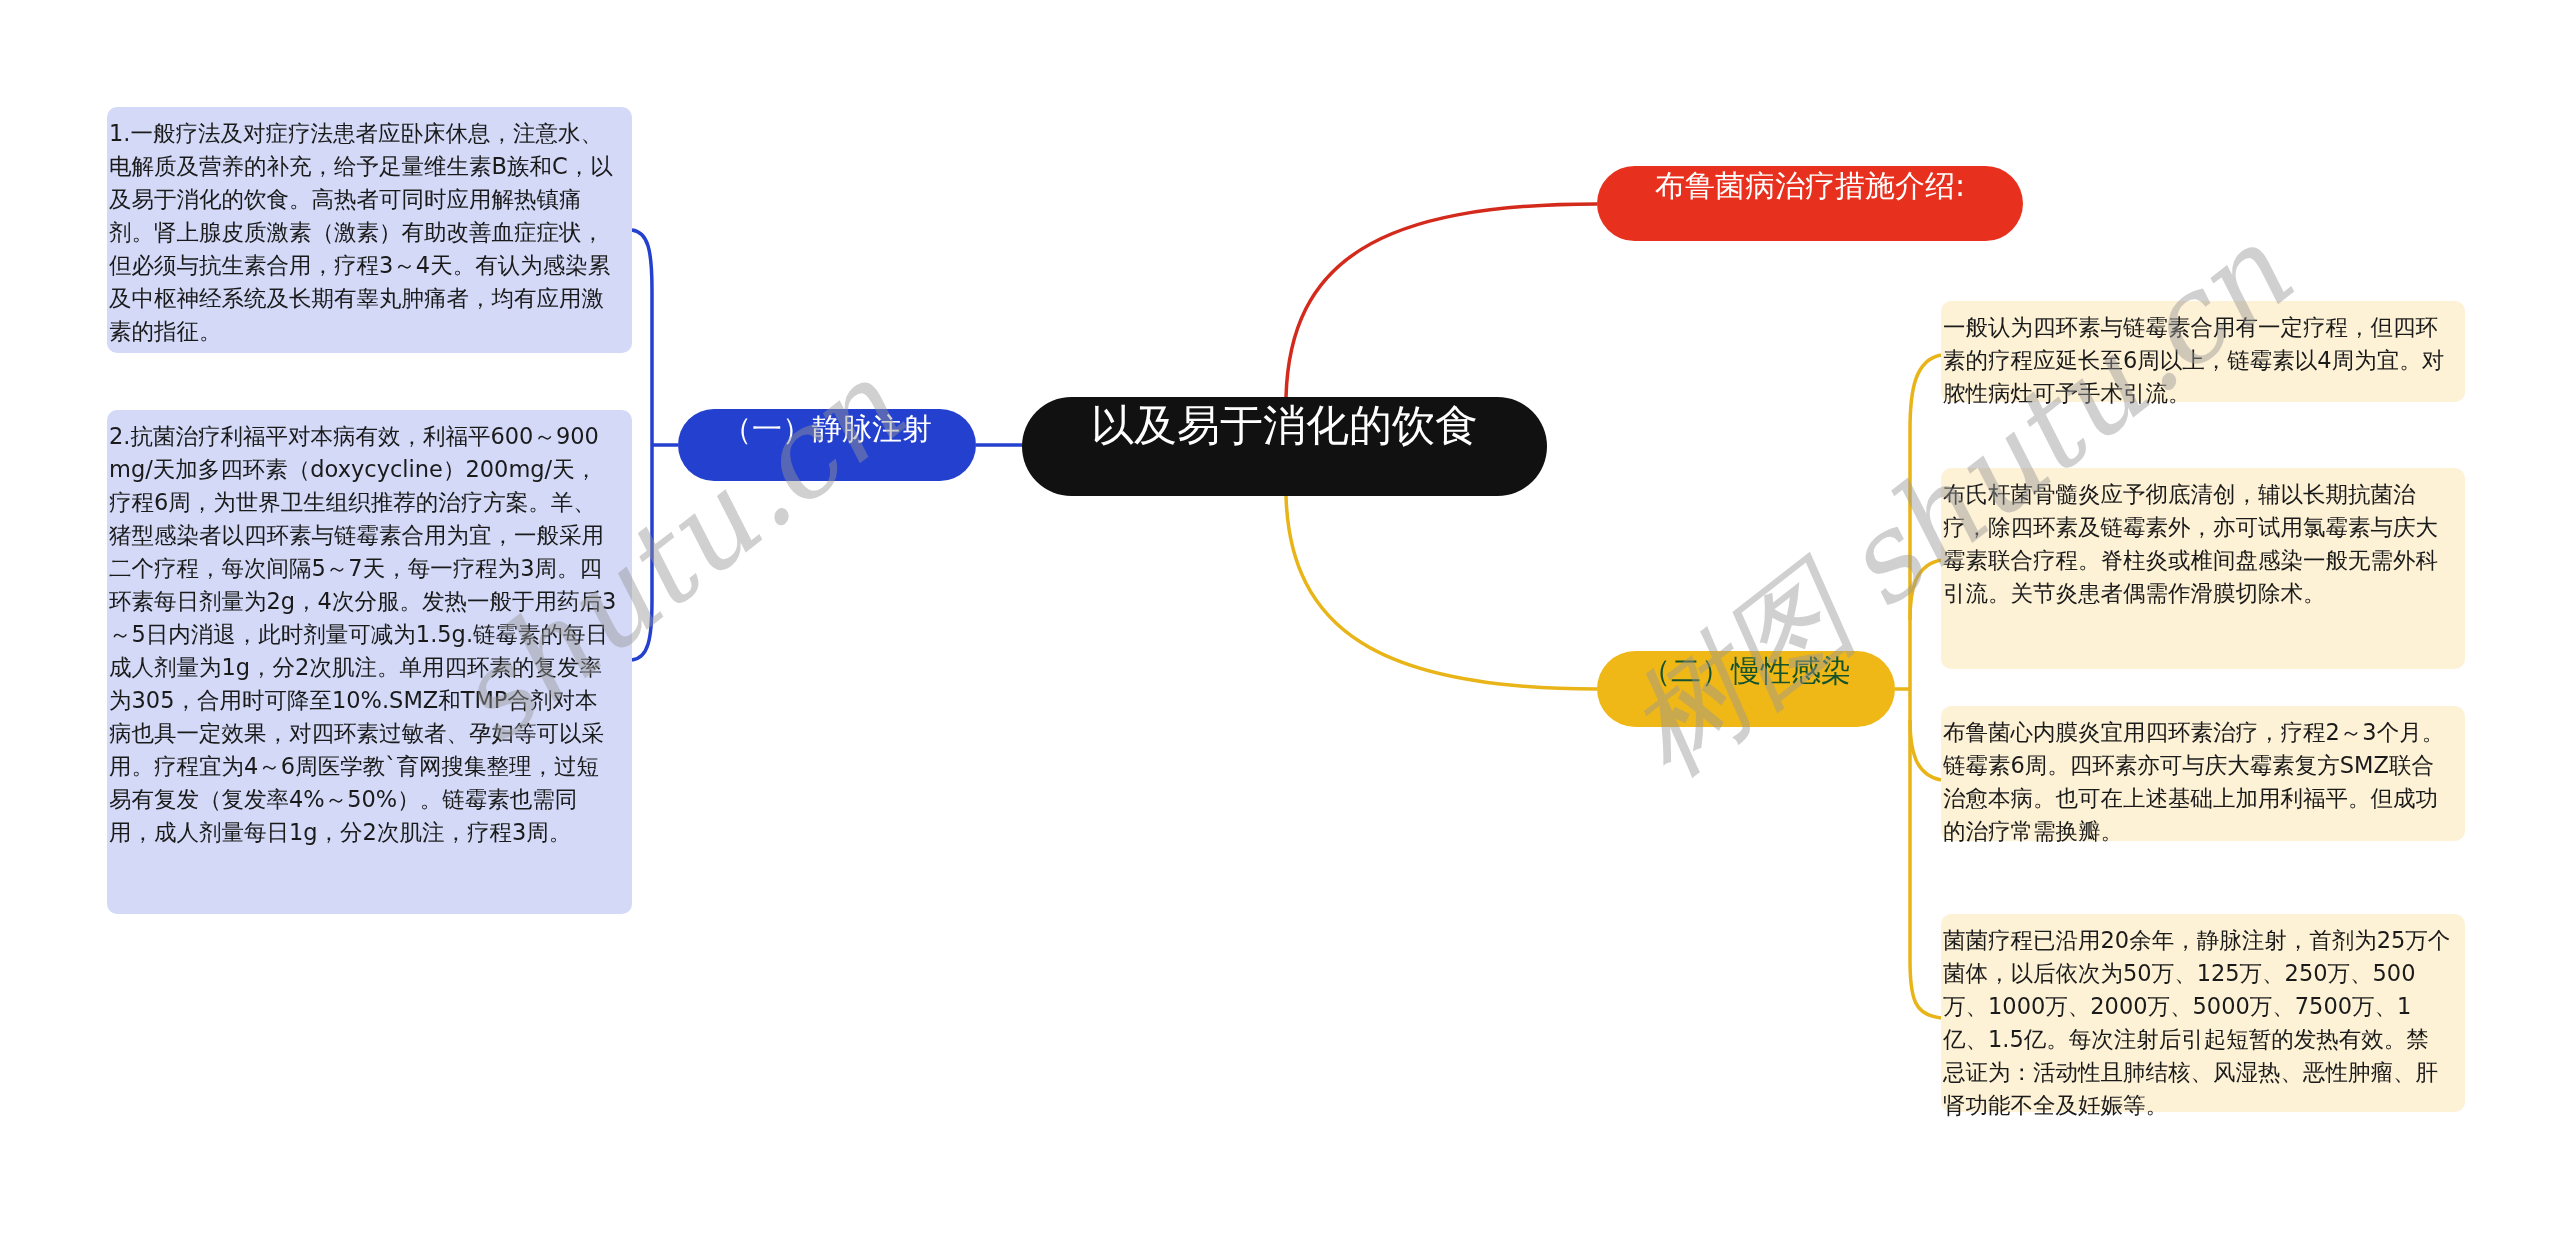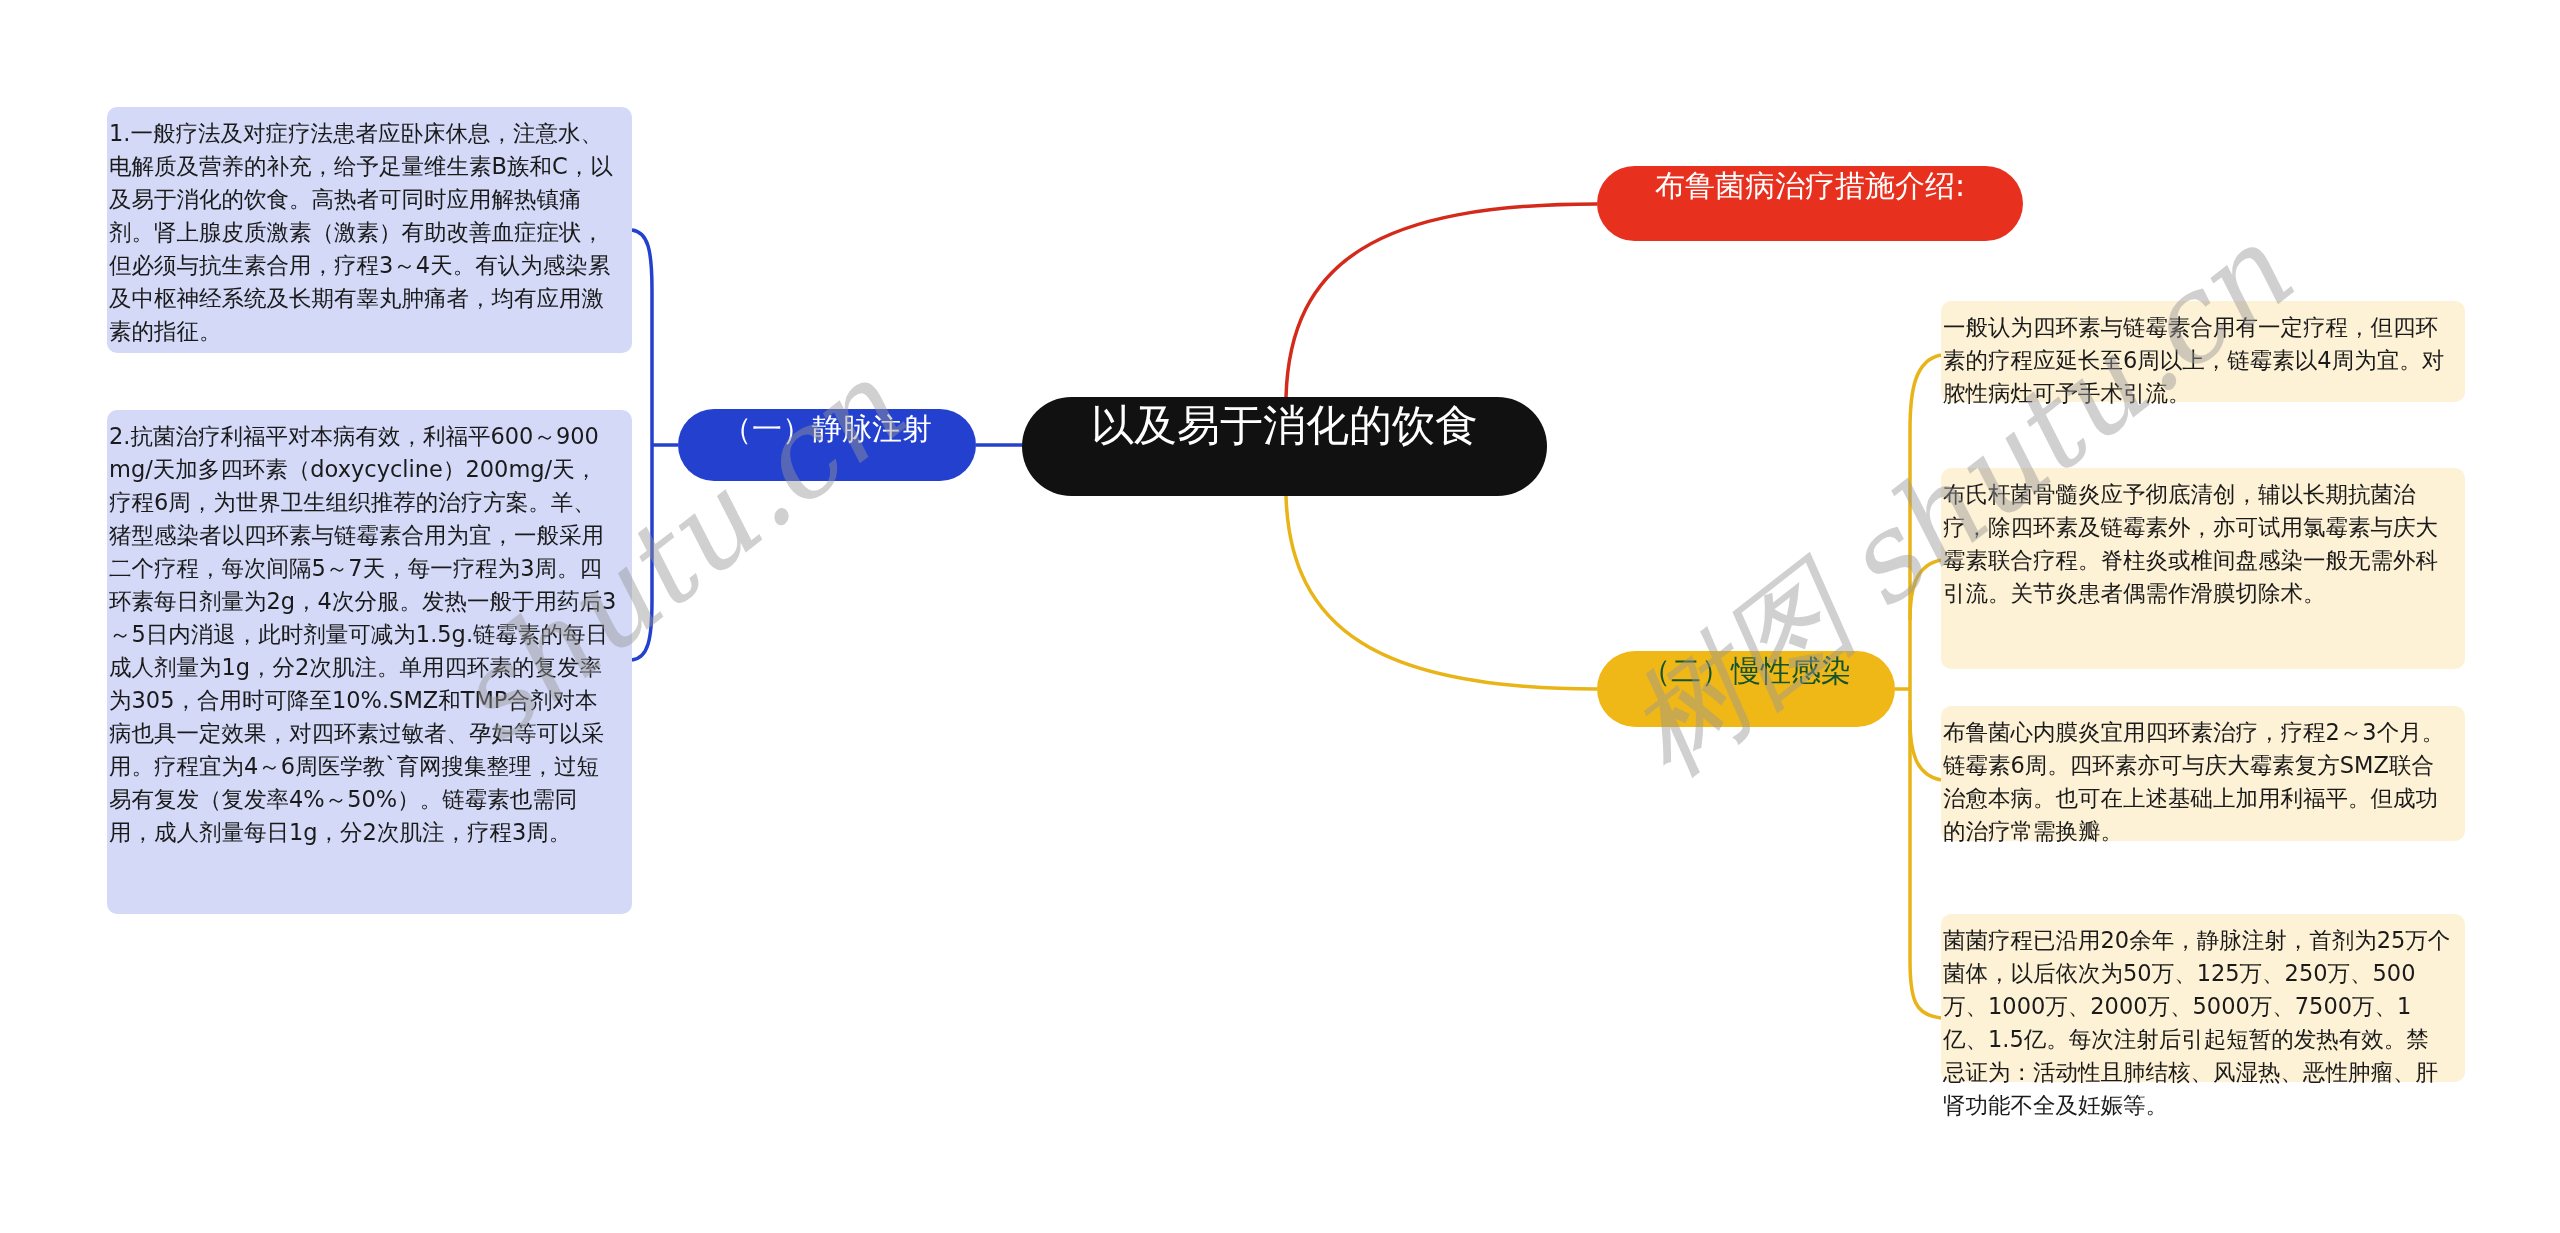--- a/index.html
+++ b/index.html
@@ -61,18 +61,18 @@
 
 <div class="leaf leaf-yellow" style="top:295px;height:101px;margin-top:6px;">
   <span>一般认为四环素与链霉素合用有一定疗程，但四环素的疗程应延长至6周以上，链霉素以4周为宜。对脓性病灶可予手术引流。</span>
 </div>
 <div class="leaf leaf-yellow" style="top:468px;height:201px;">
   <span>布氏杆菌骨髓炎应予彻底清创，辅以长期抗菌治疗，除四环素及链霉素外，亦可试用氯霉素与庆大霉素联合疗程。脊柱炎或椎间盘感染一般无需外科引流。关节炎患者偶需作滑膜切除术。</span>
 </div>
 <div class="leaf leaf-yellow" style="top:706px;height:135px;">
   <span>布鲁菌心内膜炎宜用四环素治疗，疗程2～3个月。链霉素6周。四环素亦可与庆大霉素复方SMZ联合治愈本病。也可在上述基础上加用利福平。但成功的治疗常需换瓣。</span>
 </div>
-<div class="leaf leaf-yellow" style="top:914px;height:168px;">
+<div class="leaf leaf-yellow" style="top:914px;height:198px;">
   <span>菌菌疗程已沿用20余年，静脉注射，首剂为25万个菌体，以后依次为50万、125万、250万、500万、1000万、2000万、5000万、7500万、1亿、1.5亿。每次注射后引起短暂的发热有效。禁忌证为：活动性且肺结核、风湿热、恶性肿瘤、肝肾功能不全及妊娠等。</span>
 </div>
 
 <div class="wm" style="left:420px;top:480px;">shutu.cn</div>
 <div class="wm" style="left:1560px;top:420px;">树图 shutu.cn</div>
 
 </body></html>

